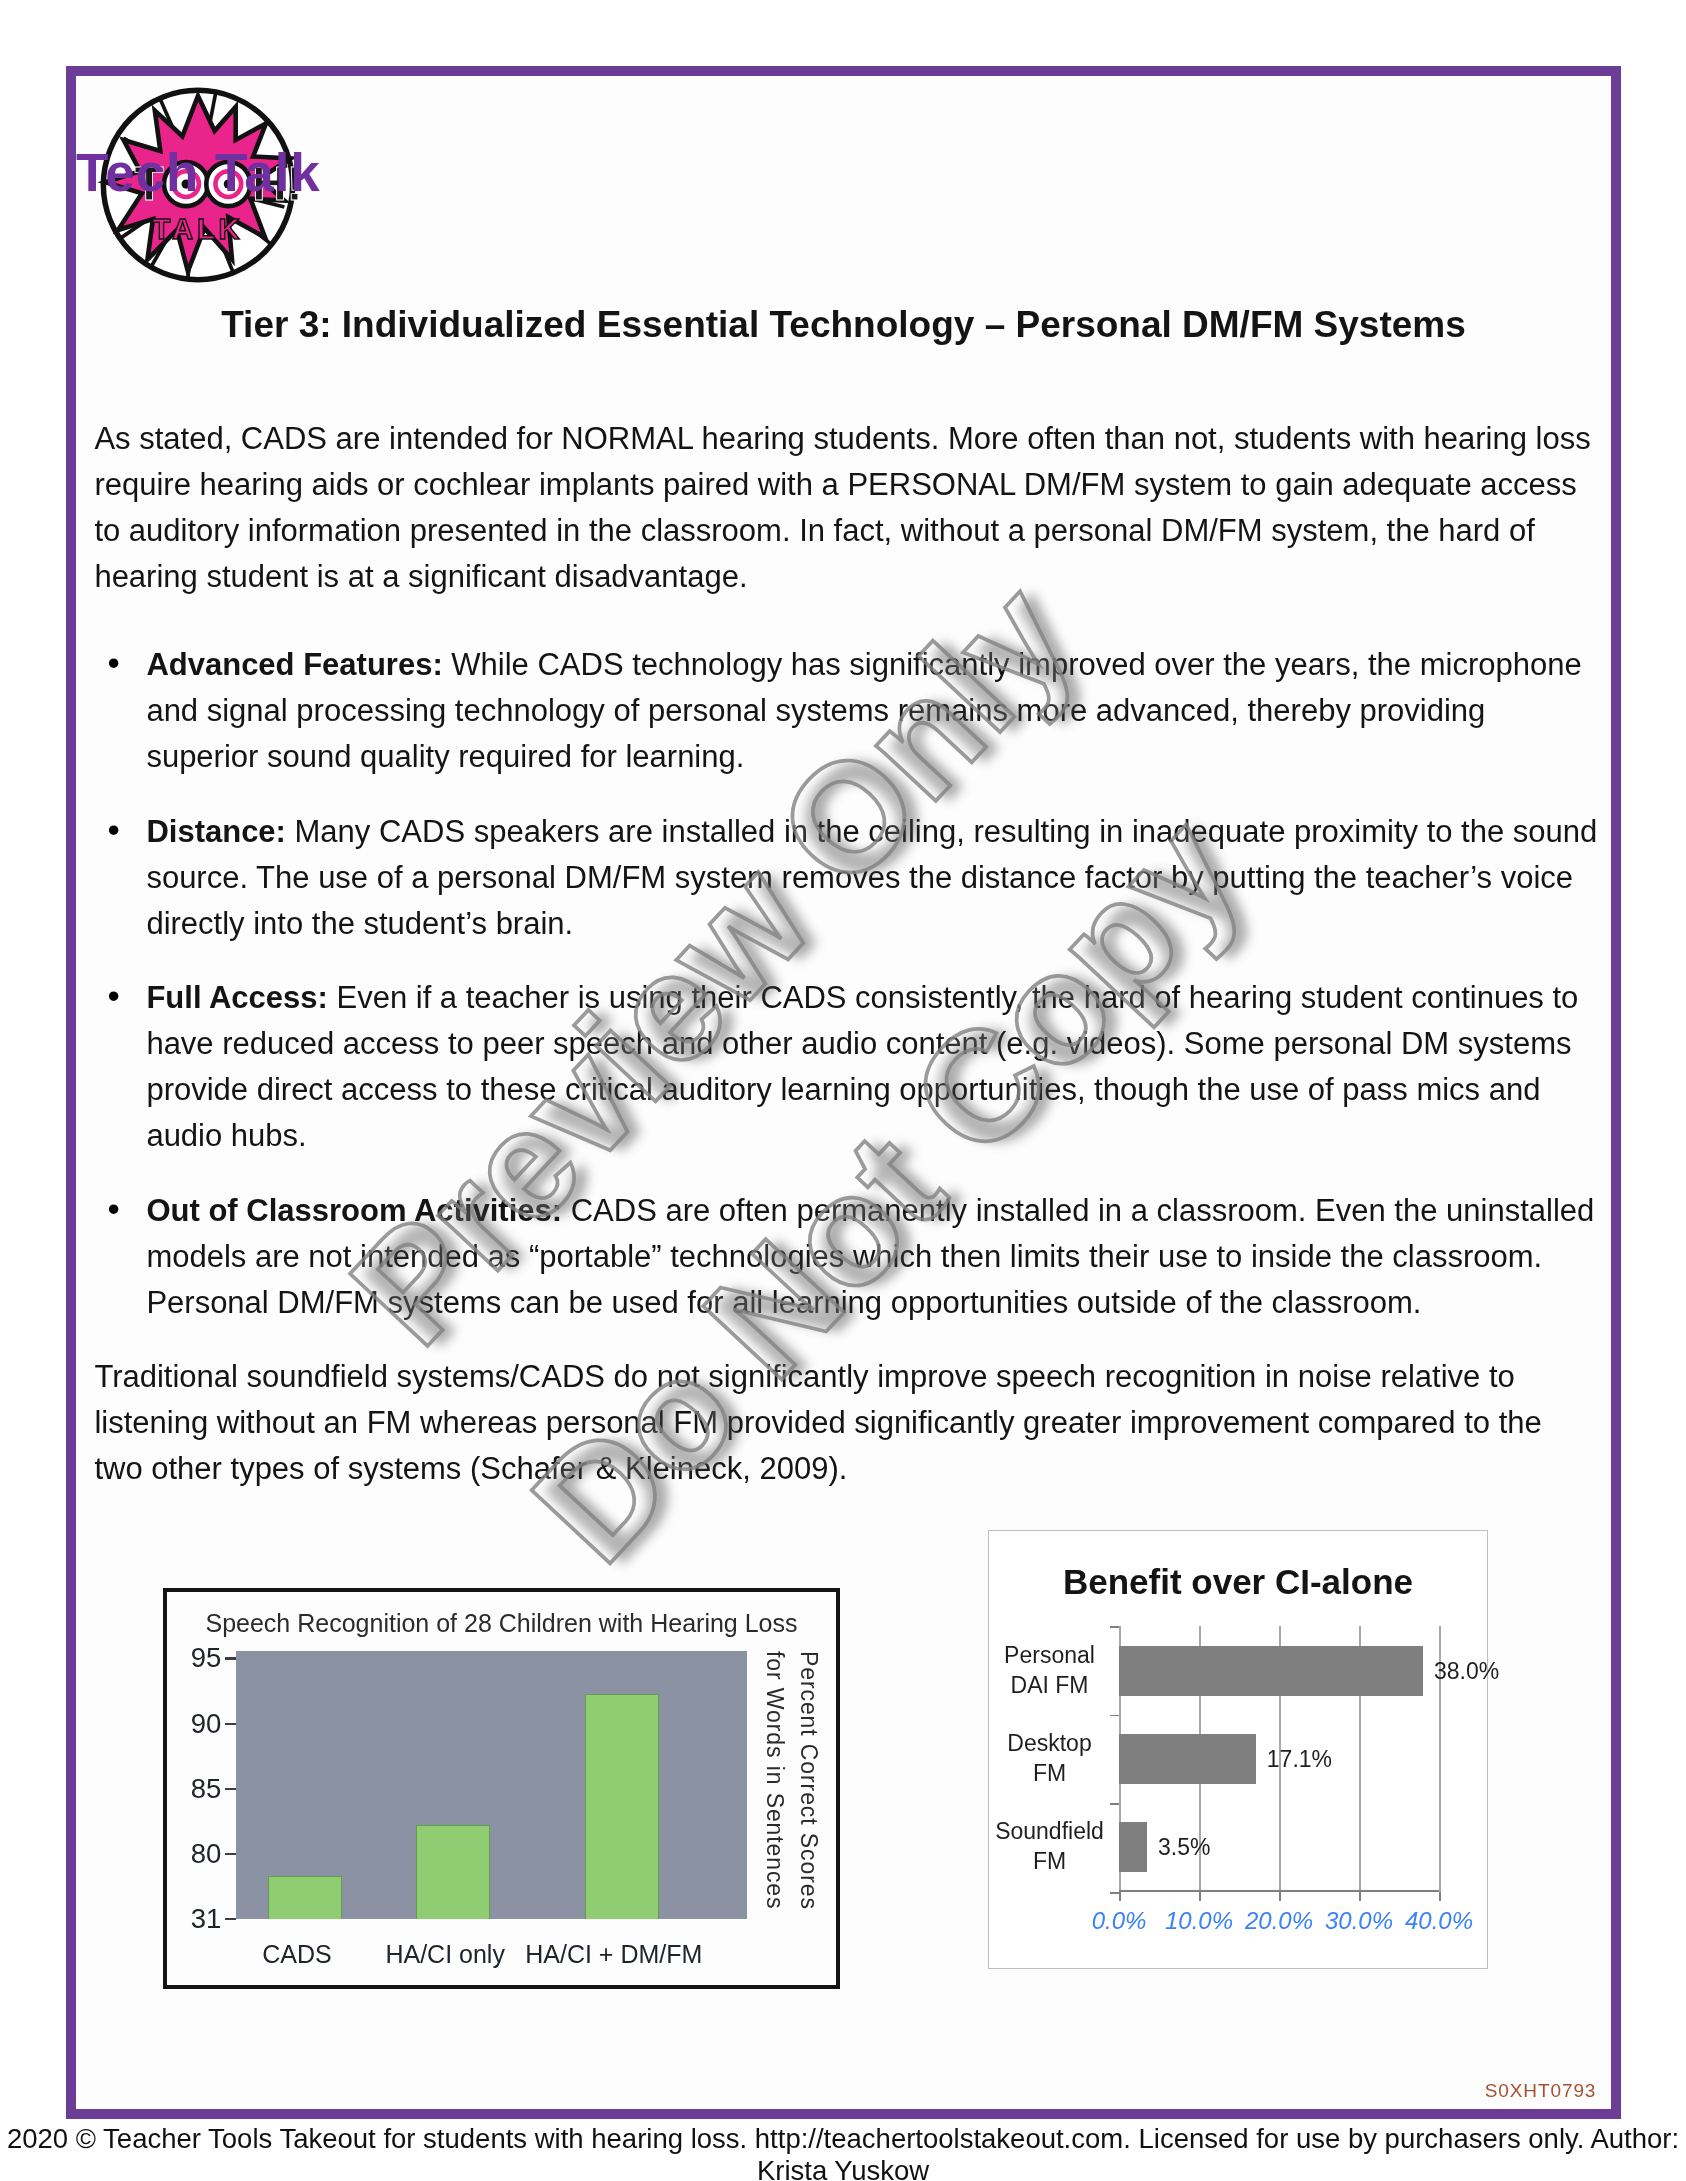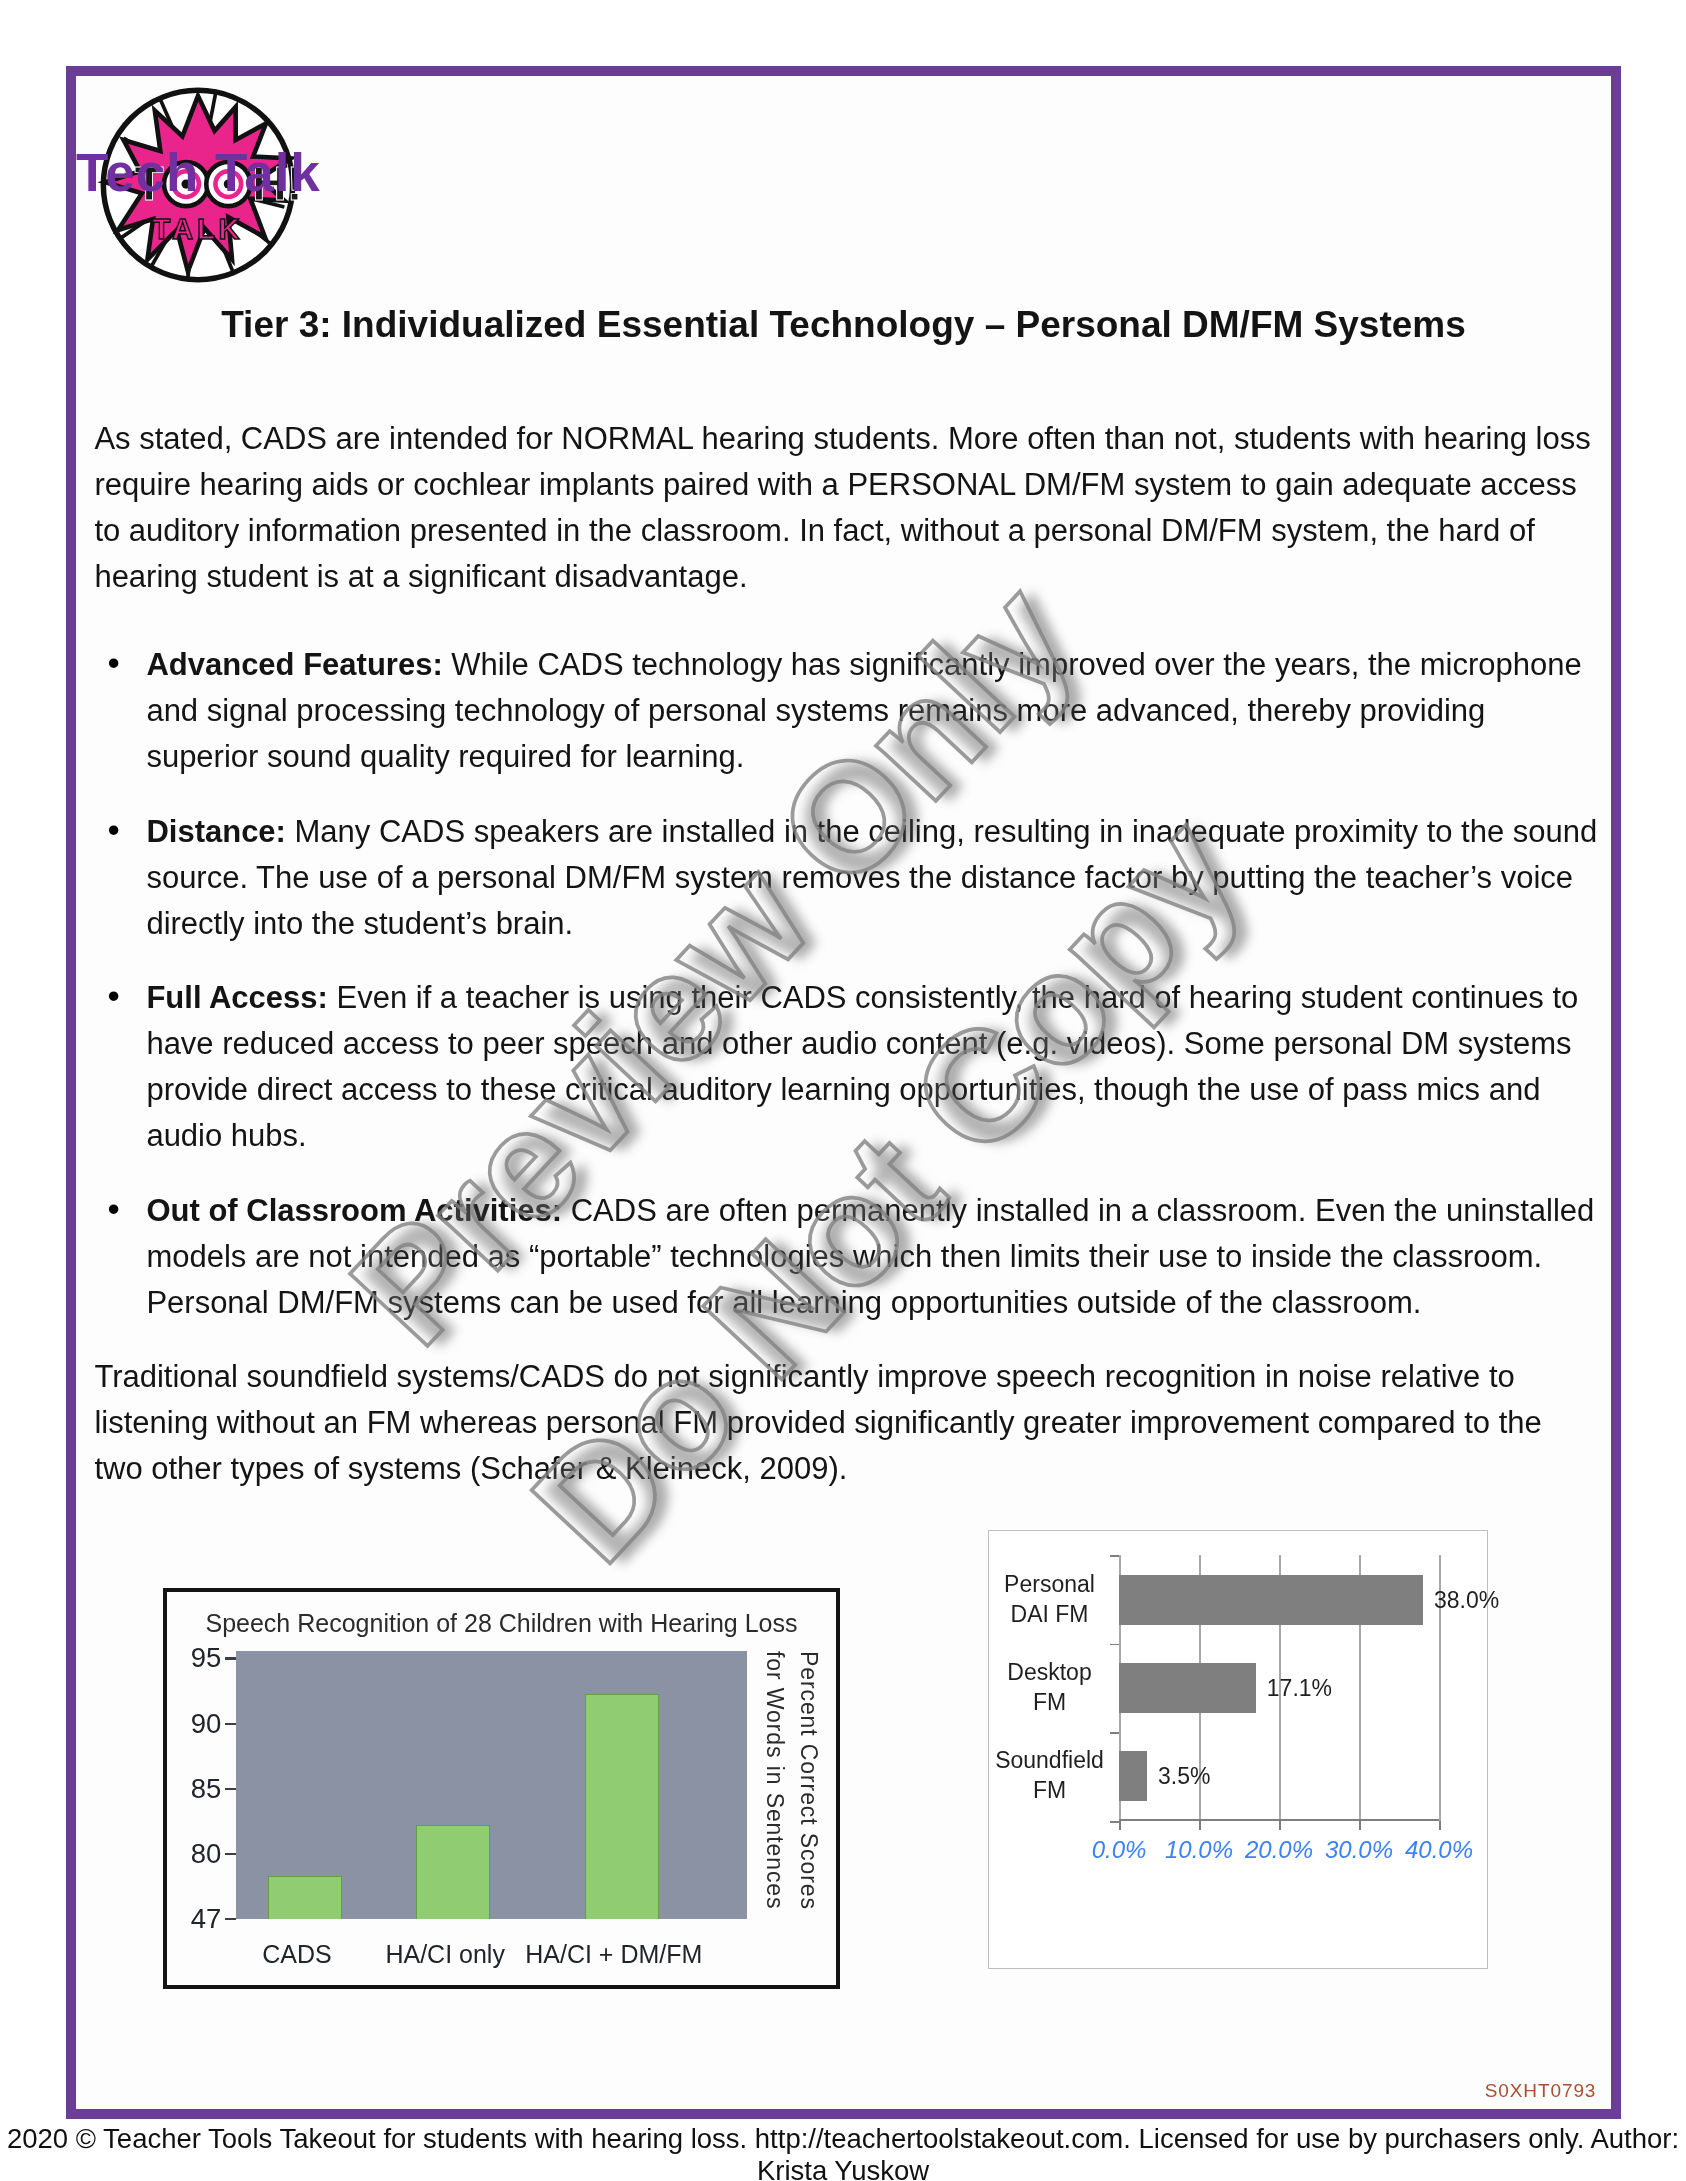--- a/index.html
+++ b/index.html
@@ -165,41 +165,42 @@
       <div class="vchart-row">
         <div class="v-yaxis" id="v-yaxis">
             <span class="ylab" style="top: 7.8px;">95</span>
             <span class="ytick" style="top: 6.9px;"></span>
             <span class="ylab" style="top: 73px;">90</span>
             <span class="ytick" style="top: 72px;"></span>
             <span class="ylab" style="top: 138px;">85</span>
             <span class="ytick" style="top: 137px;"></span>
             <span class="ylab" style="top: 203px;">80</span>
             <span class="ytick" style="top: 202px;"></span>
-            <span class="ylab" style="top: 268px;">47</span>
+            <span class="ylab" style="top: 268px;">31</span>
             <span class="ytick" style="top: 267px;"></span>
           </div>
         <div class="v-plot" id="v-plot">
             <div class="vbar" style="left: 6.2%; width: 14.6%; height: 43px;"></div>
             <div class="vbar" style="left: 35.2%; width: 14.6%; height: 94px;"></div>
             <div class="vbar" style="left: 68.2%; width: 14.6%; height: 225px;"></div>
           </div>
         <div class="v-ylabel">
           <div>Percent Correct Scores</div>
           <div>for Words in Sentences</div>
         </div>
       </div>
       <div class="v-xlabels" id="v-xlabels">
           <span style="left: 13.5%;">CADS</span>
           <span style="left: 42.5%;">HA/CI only</span>
           <span style="left: 75.5%;">HA/CI + DM/FM</span>
         </div>
     </div>
 
     <div class="hchart-box">
+      <div class="hchart-title">Benefit over CI-alone</div>
       <div class="h-plot" id="h-plot">
           <div class="h-grid" style="left: 0%;"></div>
           <div class="h-tickdown" style="left: 0%;"></div>
           <div class="h-grid" style="left: 25%;"></div>
           <div class="h-tickdown" style="left: 25%;"></div>
           <div class="h-grid" style="left: 50%;"></div>
           <div class="h-tickdown" style="left: 50%;"></div>
           <div class="h-grid" style="left: 75%;"></div>
           <div class="h-tickdown" style="left: 75%;"></div>
           <div class="h-grid" style="left: 100%;"></div>

